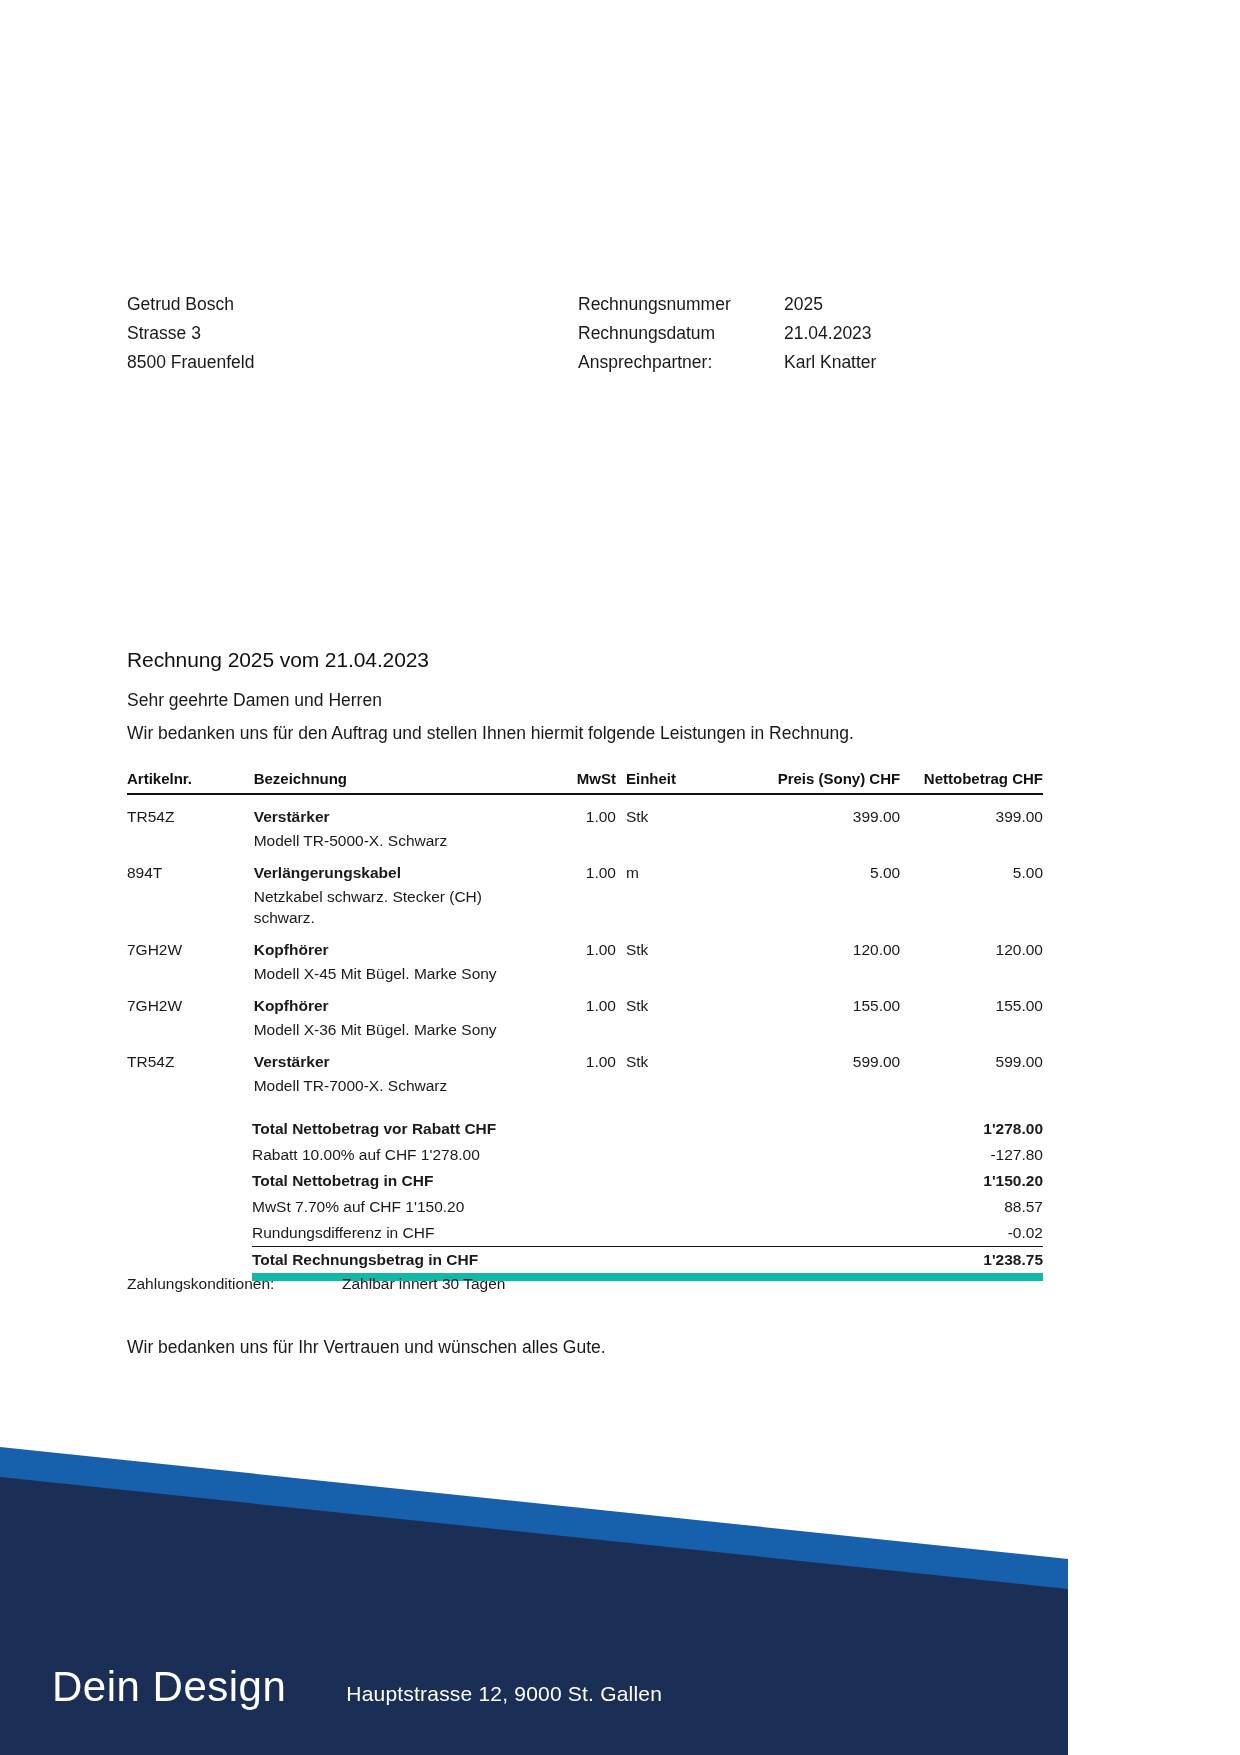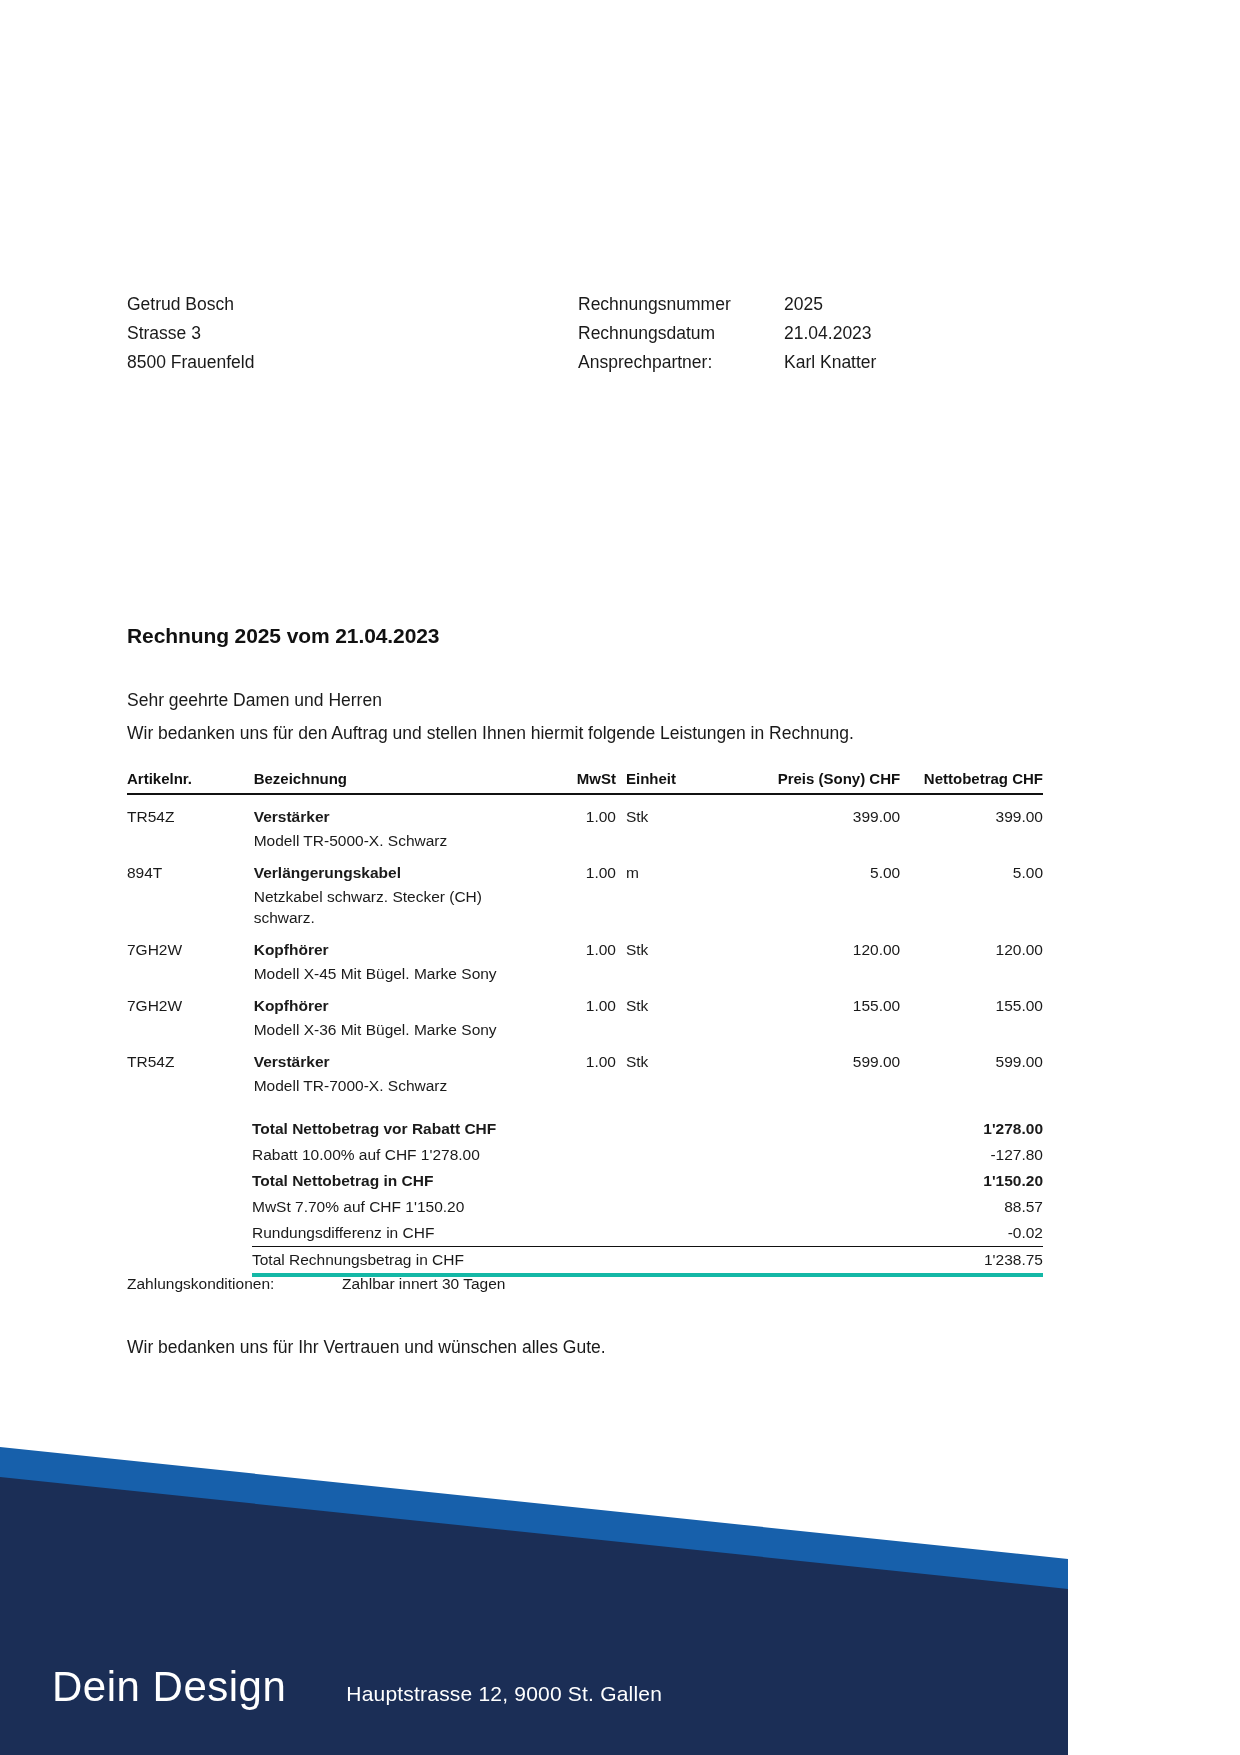--- a/index.html
+++ b/index.html
@@ -73,24 +73,24 @@
     line-height: 29px;
     color: #1a1a1a;
   }
   .meta-row { display: flex; }
   .meta-label { width: 206px; }
   .meta-value { }
 
   
   .doc-title {
     position: absolute;
-    top: 624px;
+    top: 648px;
     left: 127px;
     font-size: 21px;
-    font-weight: 700;
+    font-weight: 400;
     color: #111111;
     letter-spacing: -0.1px;
   }
   .salutation {
     position: absolute;
     top: 690px;
     left: 127px;
     font-size: 17.5px;
     color: #1a1a1a;
   }
@@ -148,23 +148,23 @@
     width: 791px;
     border-collapse: collapse;
     font-size: 15.5px;
     margin-top: 28px;
   }
   .totals td { padding: 0 0 0 0; height: 26px; vertical-align: middle; }
   .totals .t-label { text-align: left; }
   .totals .t-value { text-align: right; }
   .totals tr.bold td { font-weight: 700; }
   .totals tr.grand td {
-    font-weight: 400;
+    font-weight: 700;
     border-top: 1px solid #111111;
-    border-bottom: 4px solid #14b8a6;
+    border-bottom: 8px solid #14b8a6;
   }
 
   
   .payterms {
     position: absolute;
     top: 1275px;
     left: 127px;
     font-size: 15.5px;
     display: flex;
   }

